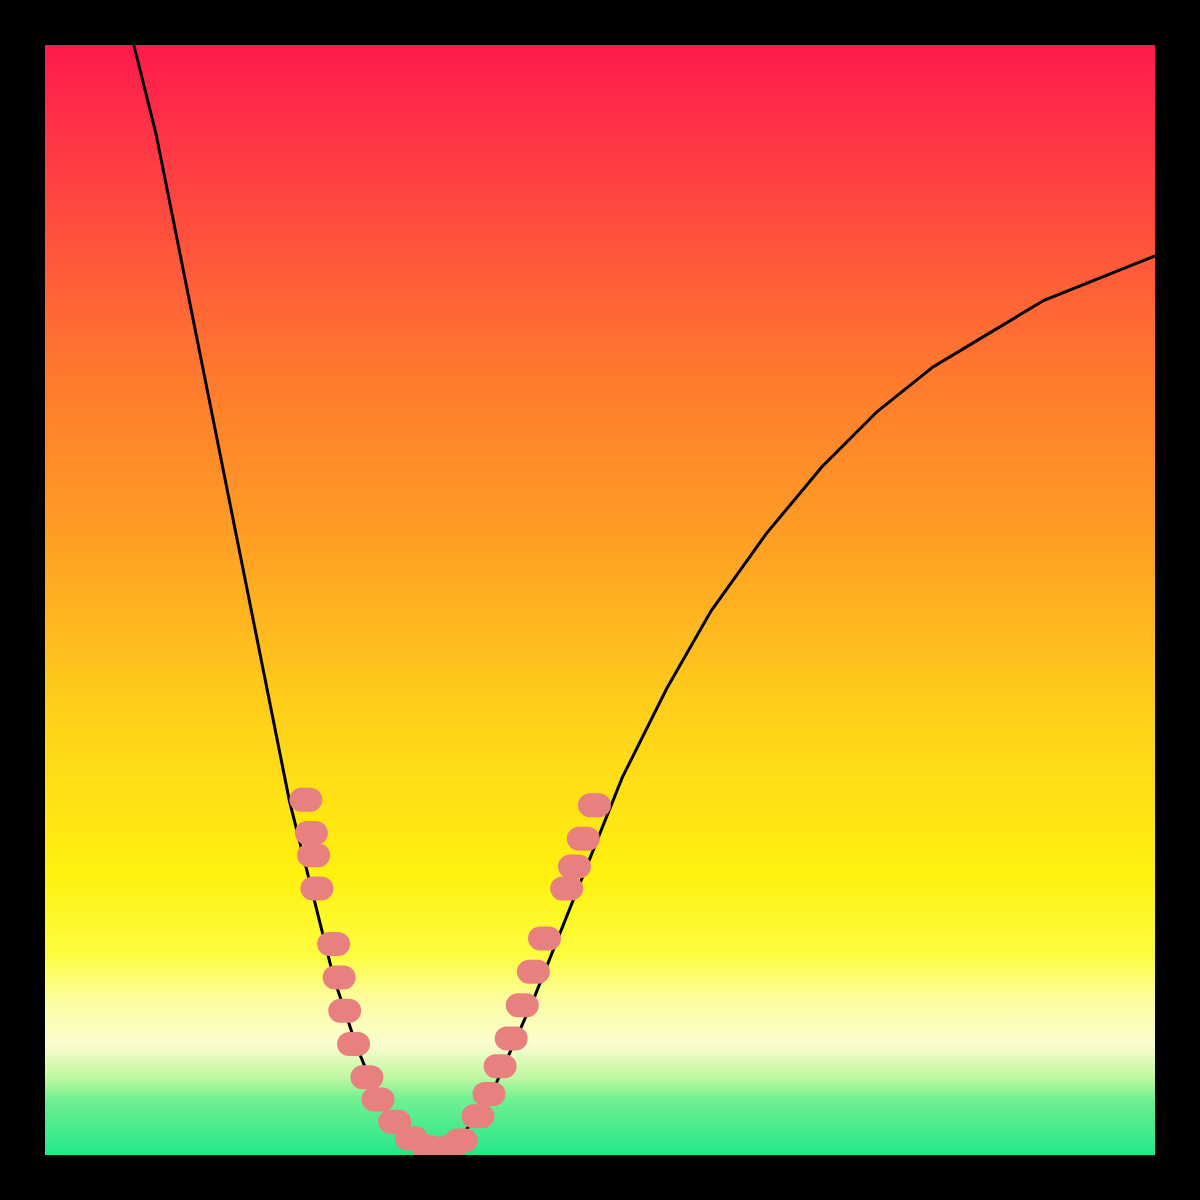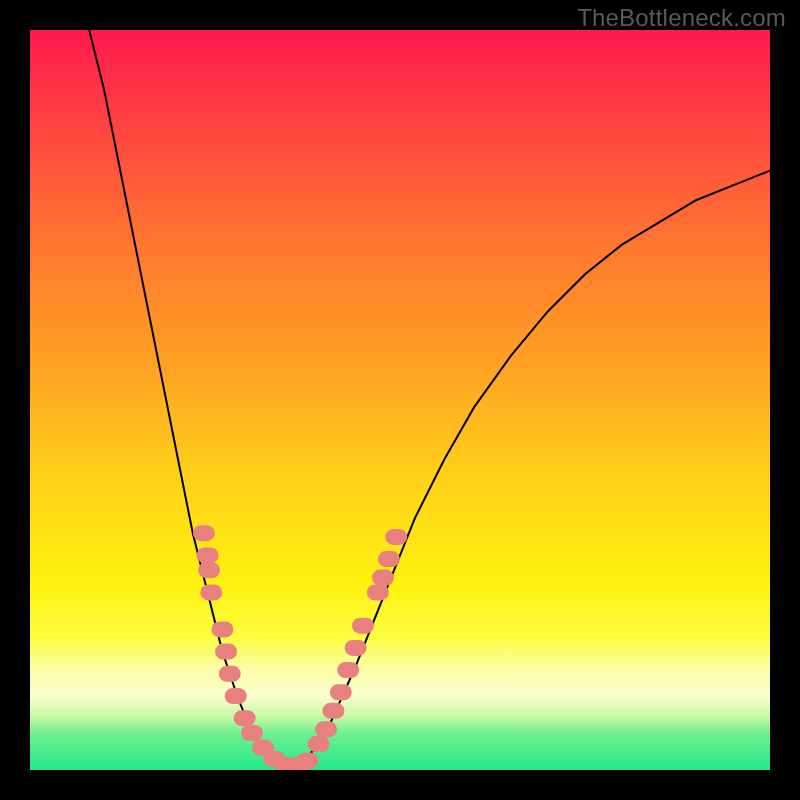--- a/index.html
+++ b/index.html
@@ -50,19 +50,18 @@
   left: 30px;
   top: 30px;
   width: 740px;
   height: 740px;
 }
 </style>
 </head>
 <body>
 <div class="container">
   <div class="plot-area"></div>
-  <div class="watermark">TheBottleneck.com</div>
   <svg class="curves" viewBox="0 0 740 740" preserveAspectRatio="none">
     <path id="curve-left" fill="none" stroke="#000" stroke-width="2" d="M59.2 0.0 L74.0 59.2 L88.8 133.2 L103.6 207.2 L118.4 281.2 L133.2 355.2 L148.0 429.2 L162.8 503.2 L177.6 562.4 L192.4 621.6 L207.2 666.0 L222.0 703.0 L236.8 725.2 L251.6 736.3 L259.0 740.0"></path>
     <path id="curve-right" fill="none" stroke="#000" stroke-width="2" d="M259.0 740.0 L273.8 732.6 L296.0 703.0 L325.6 636.4 L355.2 562.4 L384.8 488.4 L414.4 429.2 L444.0 377.4 L481.0 325.6 L518.0 281.2 L555.0 244.2 L592.0 214.6 L629.0 192.4 L666.0 170.2 L703.0 155.4 L740.0 140.6"></path>
     <path id="markers" fill="none" stroke="#e98080" stroke-width="16" stroke-linecap="round" d="M170.9 503.2 L176.9 503.2 M174.6 525.4 L180.6 525.4 M176.1 540.2 L182.1 540.2 M178.3 562.4 L184.3 562.4 M189.4 599.4 L195.4 599.4 M193.1 621.6 L199.1 621.6 M196.8 643.8 L202.8 643.8 M202.7 666.0 L208.7 666.0 M211.6 688.2 L217.6 688.2 M219.0 703.0 L225.0 703.0 M230.1 717.8 L236.1 717.8 M241.2 728.9 L247.2 728.9 M252.3 734.8 L258.3 734.8 M259.7 736.3 L265.7 736.3 M267.1 734.8 L273.1 734.8 M274.5 730.4 L280.5 730.4 M285.6 714.1 L291.6 714.1 M293.0 699.3 L299.0 699.3 M300.4 680.8 L306.4 680.8 M307.8 662.3 L313.8 662.3 M315.2 640.1 L321.2 640.1 M322.6 617.9 L328.6 617.9 M330.0 595.7 L336.0 595.7 M344.8 562.4 L350.8 562.4 M350.0 547.6 L356.0 547.6 M355.9 529.1 L361.9 529.1 M363.3 506.9 L369.3 506.9 "></path>
   </svg>
 </div>
 
 </body></html>

